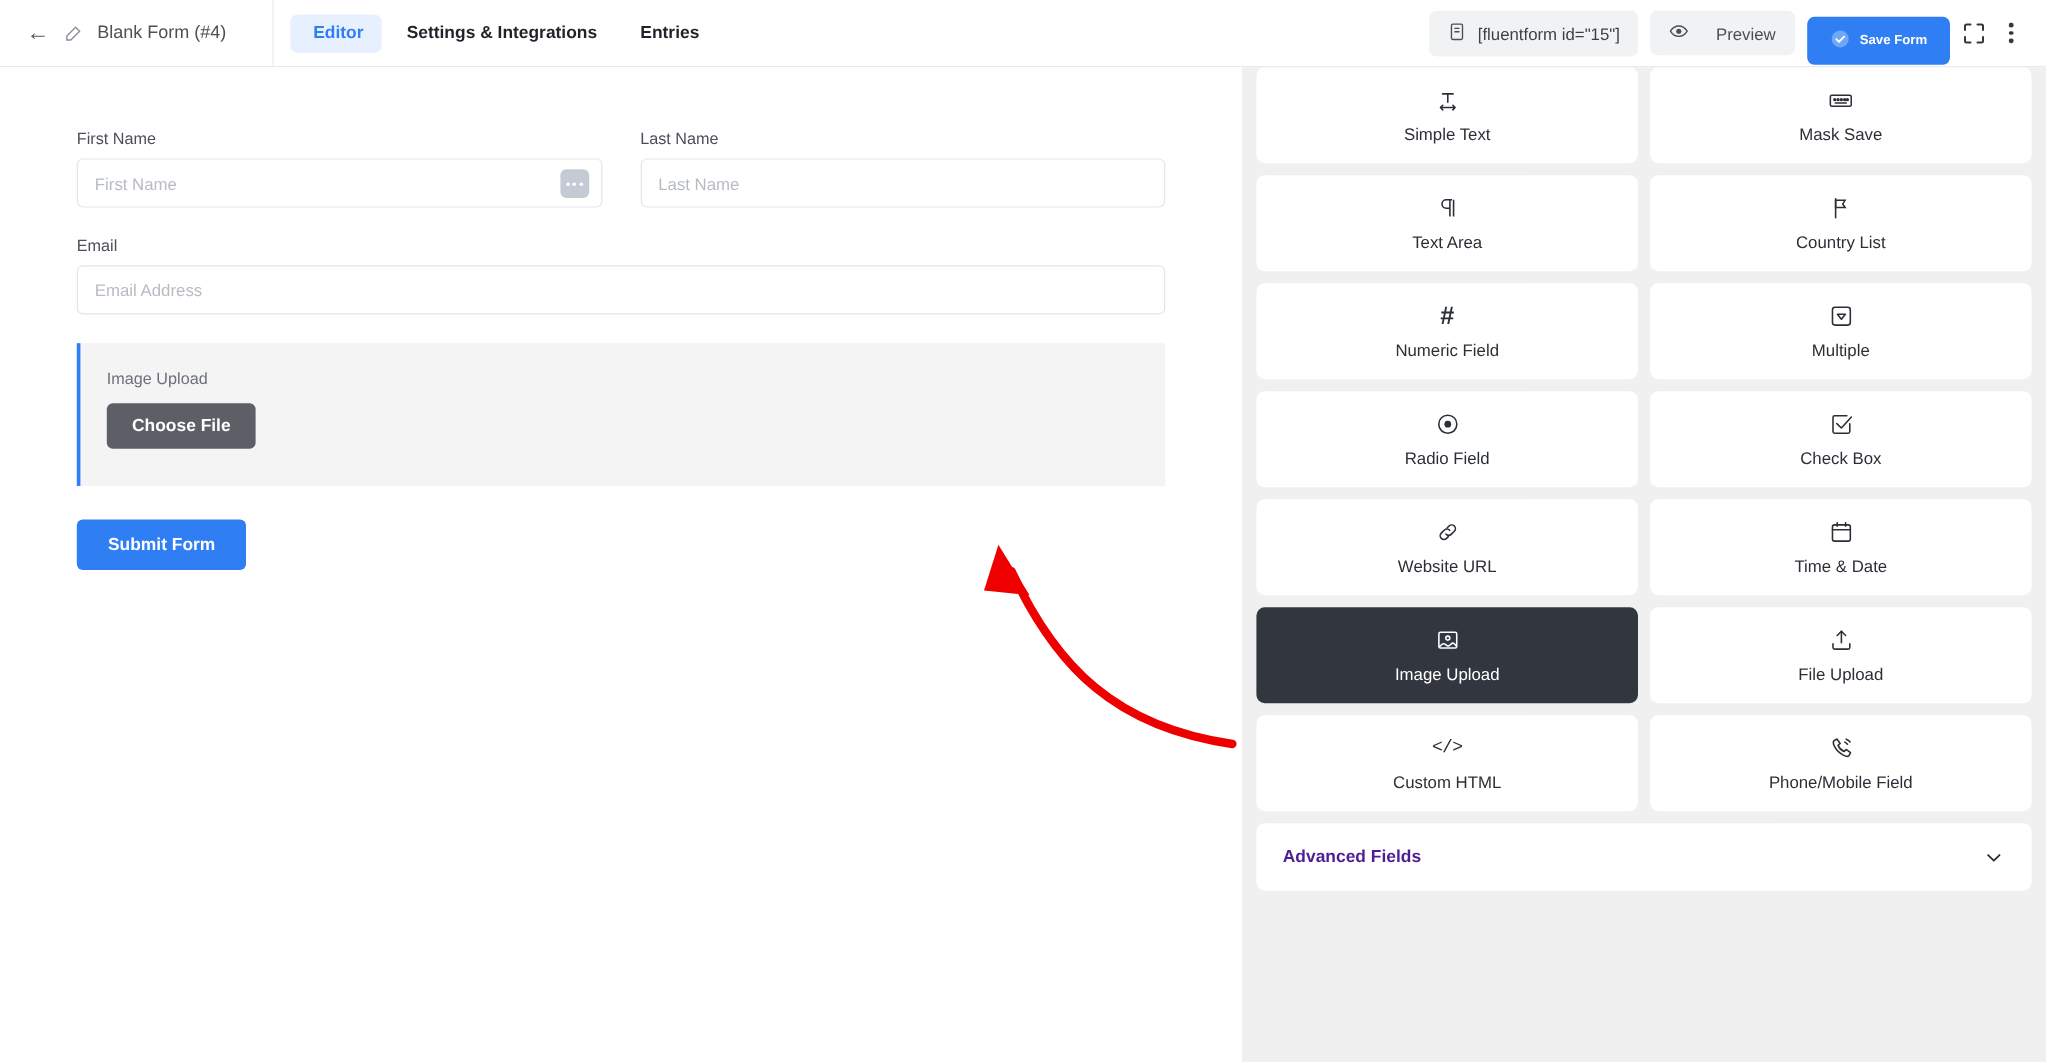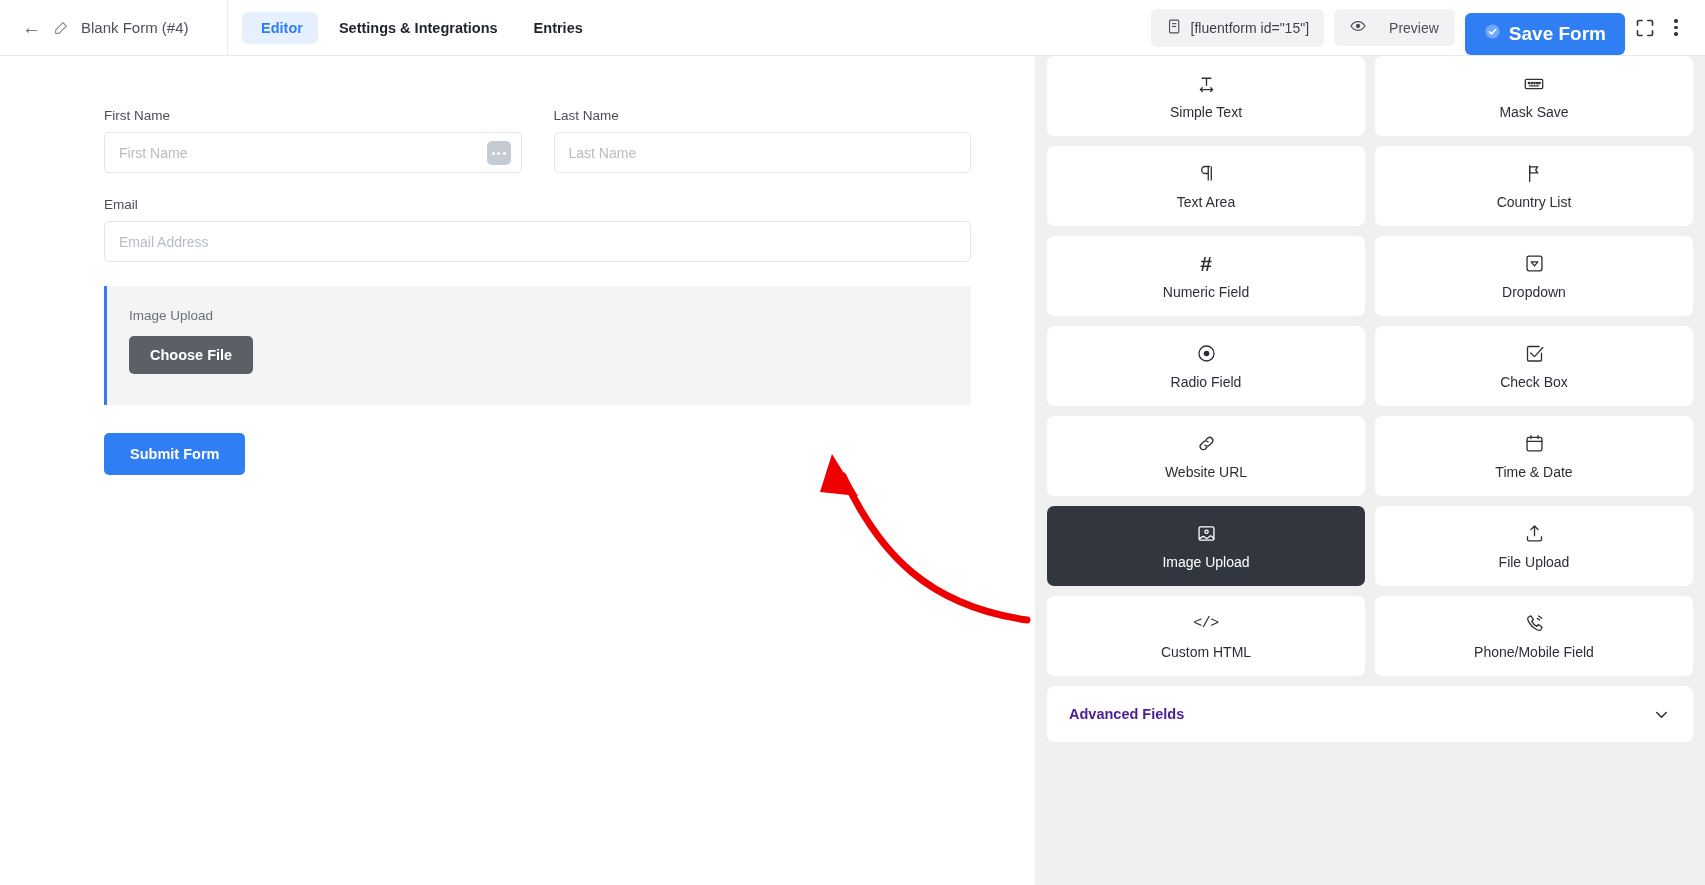--- a/index.html
+++ b/index.html
@@ -42,33 +42,33 @@
     background: #f1f2f4; color: #3b3f46; font-size: 14px;
     padding: 9px 15px; border-radius: 6px; cursor: pointer; white-space: nowrap;
   }
   .preview-btn {
     display: flex; align-items: center; gap: 23px;
     background: #f1f2f4; color: #4a4e55; font-size: 14px;
     padding: 9px 16px; border-radius: 6px; cursor: pointer; white-space: nowrap;
   }
   .save-btn {
     display: flex; align-items: center; gap: 8px;
-    background: #2f7ef4; color: #ffffff; font-size: 19px; font-weight: bold;
+    background: #2f7ef4; color: #ffffff; font-size: 11px; font-weight: bold;
     padding: 10px 19px; border-radius: 6px; cursor: pointer; white-space: nowrap; margin-top: 12px;
   }
   .icon-sq { width: 20px; height: 20px; display:inline-block; color:#4a4e55; cursor:pointer; }
   .kebab { width: 22px; height: 22px; display:flex; flex-direction:column; align-items:center; justify-content:center; gap:3px; cursor:pointer; }
   .kebab i { width: 3.5px; height: 3.5px; border-radius: 50%; background: #33373d; display:block; }
 
   
   .canvas {
     position: absolute; top: 56px; left: 0; width: 1035px; height: 829px;
     background: #ffffff;
   }
-  .form-body { padding: 52px 64px 0 104px; }
+  .form-body { padding: 52px 64px 0 64px; }
   .row { display: flex; gap: 32px; }
   .fld { flex: 1; }
   .fld-label { font-size: 13.5px; color: #4b5058; margin-bottom: 9px; }
   .inp {
     position: relative;
     height: 41px; border: 1px solid #e3e5e8; border-radius: 5px;
     background: #fff; display: flex; align-items: center;
     padding: 0 14px; font-size: 14px; color: #b7bcc3; cursor: text;
   }
   .handle-dots {
@@ -309,21 +309,21 @@
           <span class="card-lbl">Numeric Field</span>
         </div>
 
         <div class="card">
           <span class="card-ico">
             <svg viewBox="0 0 24 24" fill="none" stroke="currentColor" stroke-width="1.5" stroke-linejoin="round" width="21" height="21">
               <rect x="3.5" y="3.5" width="17" height="17" rx="2.4"></rect>
               <path d="M8.2 10.2h7.6L12 14.8z"></path>
             </svg>
           </span>
-          <span class="card-lbl">Dropdown</span>
+          <span class="card-lbl">Multiple</span>
         </div>
 
         <div class="card">
           <span class="card-ico">
             <svg viewBox="0 0 24 24" fill="none" stroke="currentColor" stroke-width="1.5" width="21" height="21">
               <circle cx="12" cy="12" r="8.6"></circle>
               <circle cx="12" cy="12" r="3.2" fill="currentColor" stroke="none"></circle>
             </svg>
           </span>
           <span class="card-lbl">Radio Field</span>

